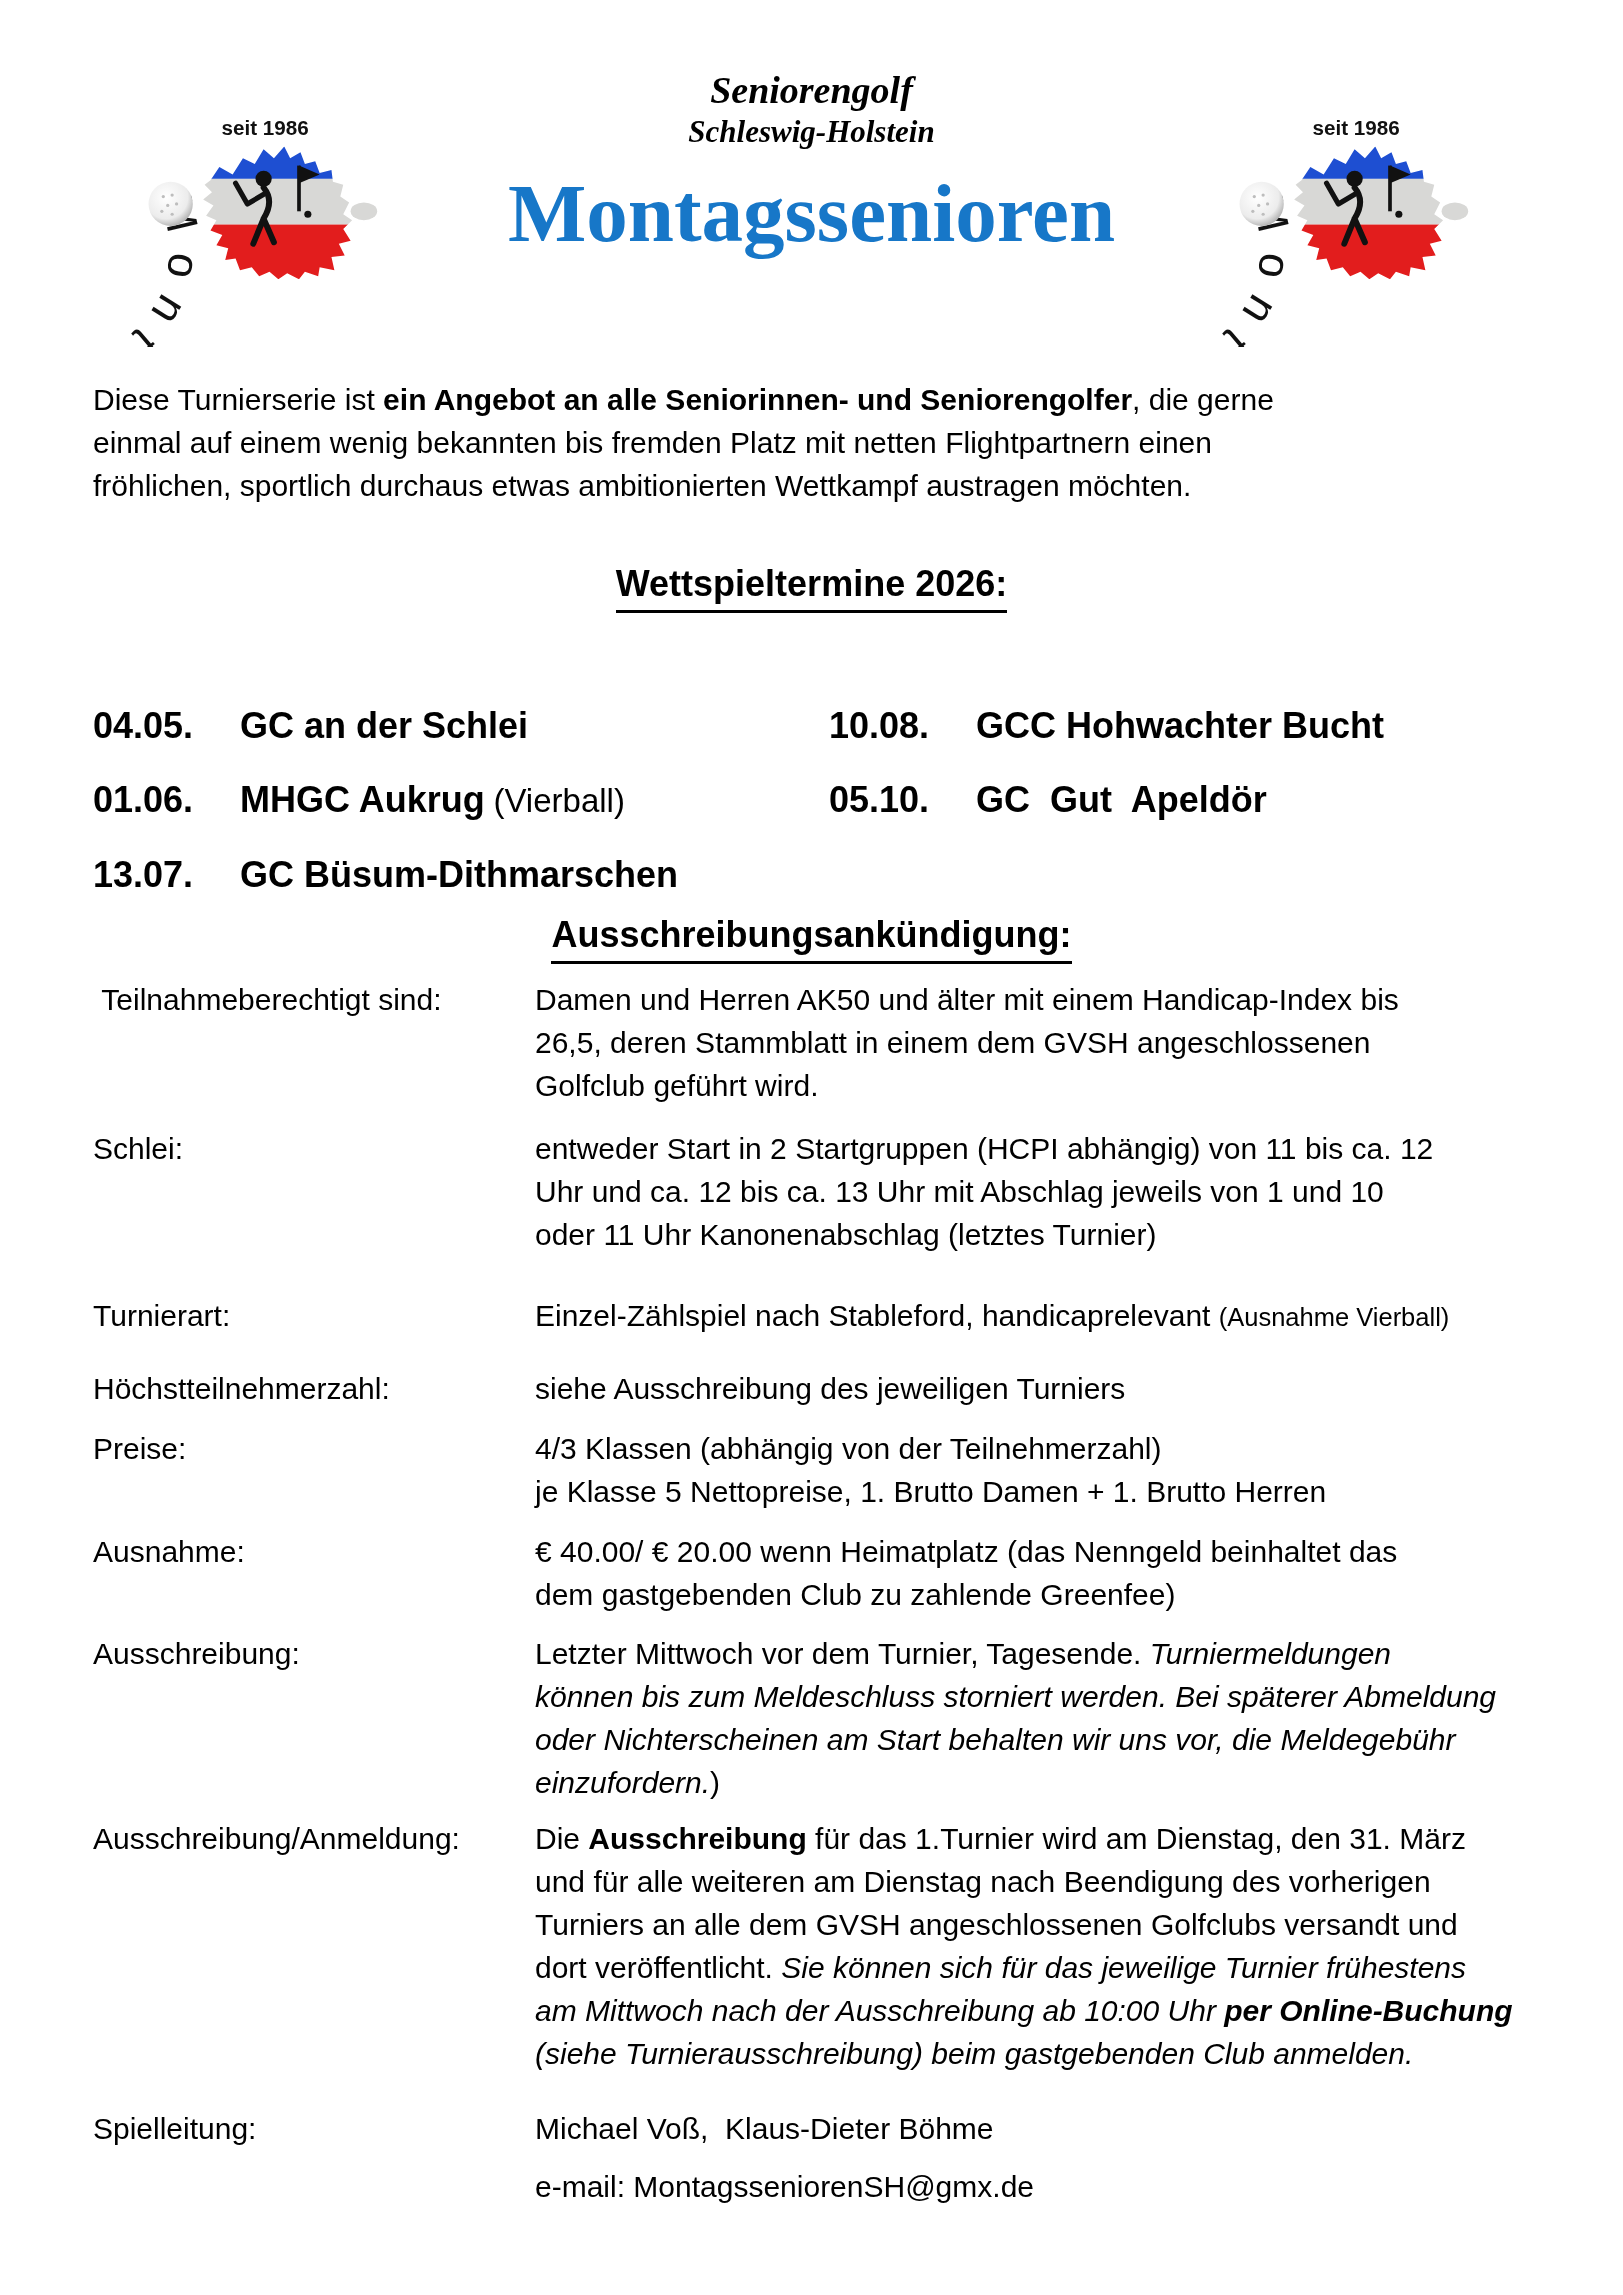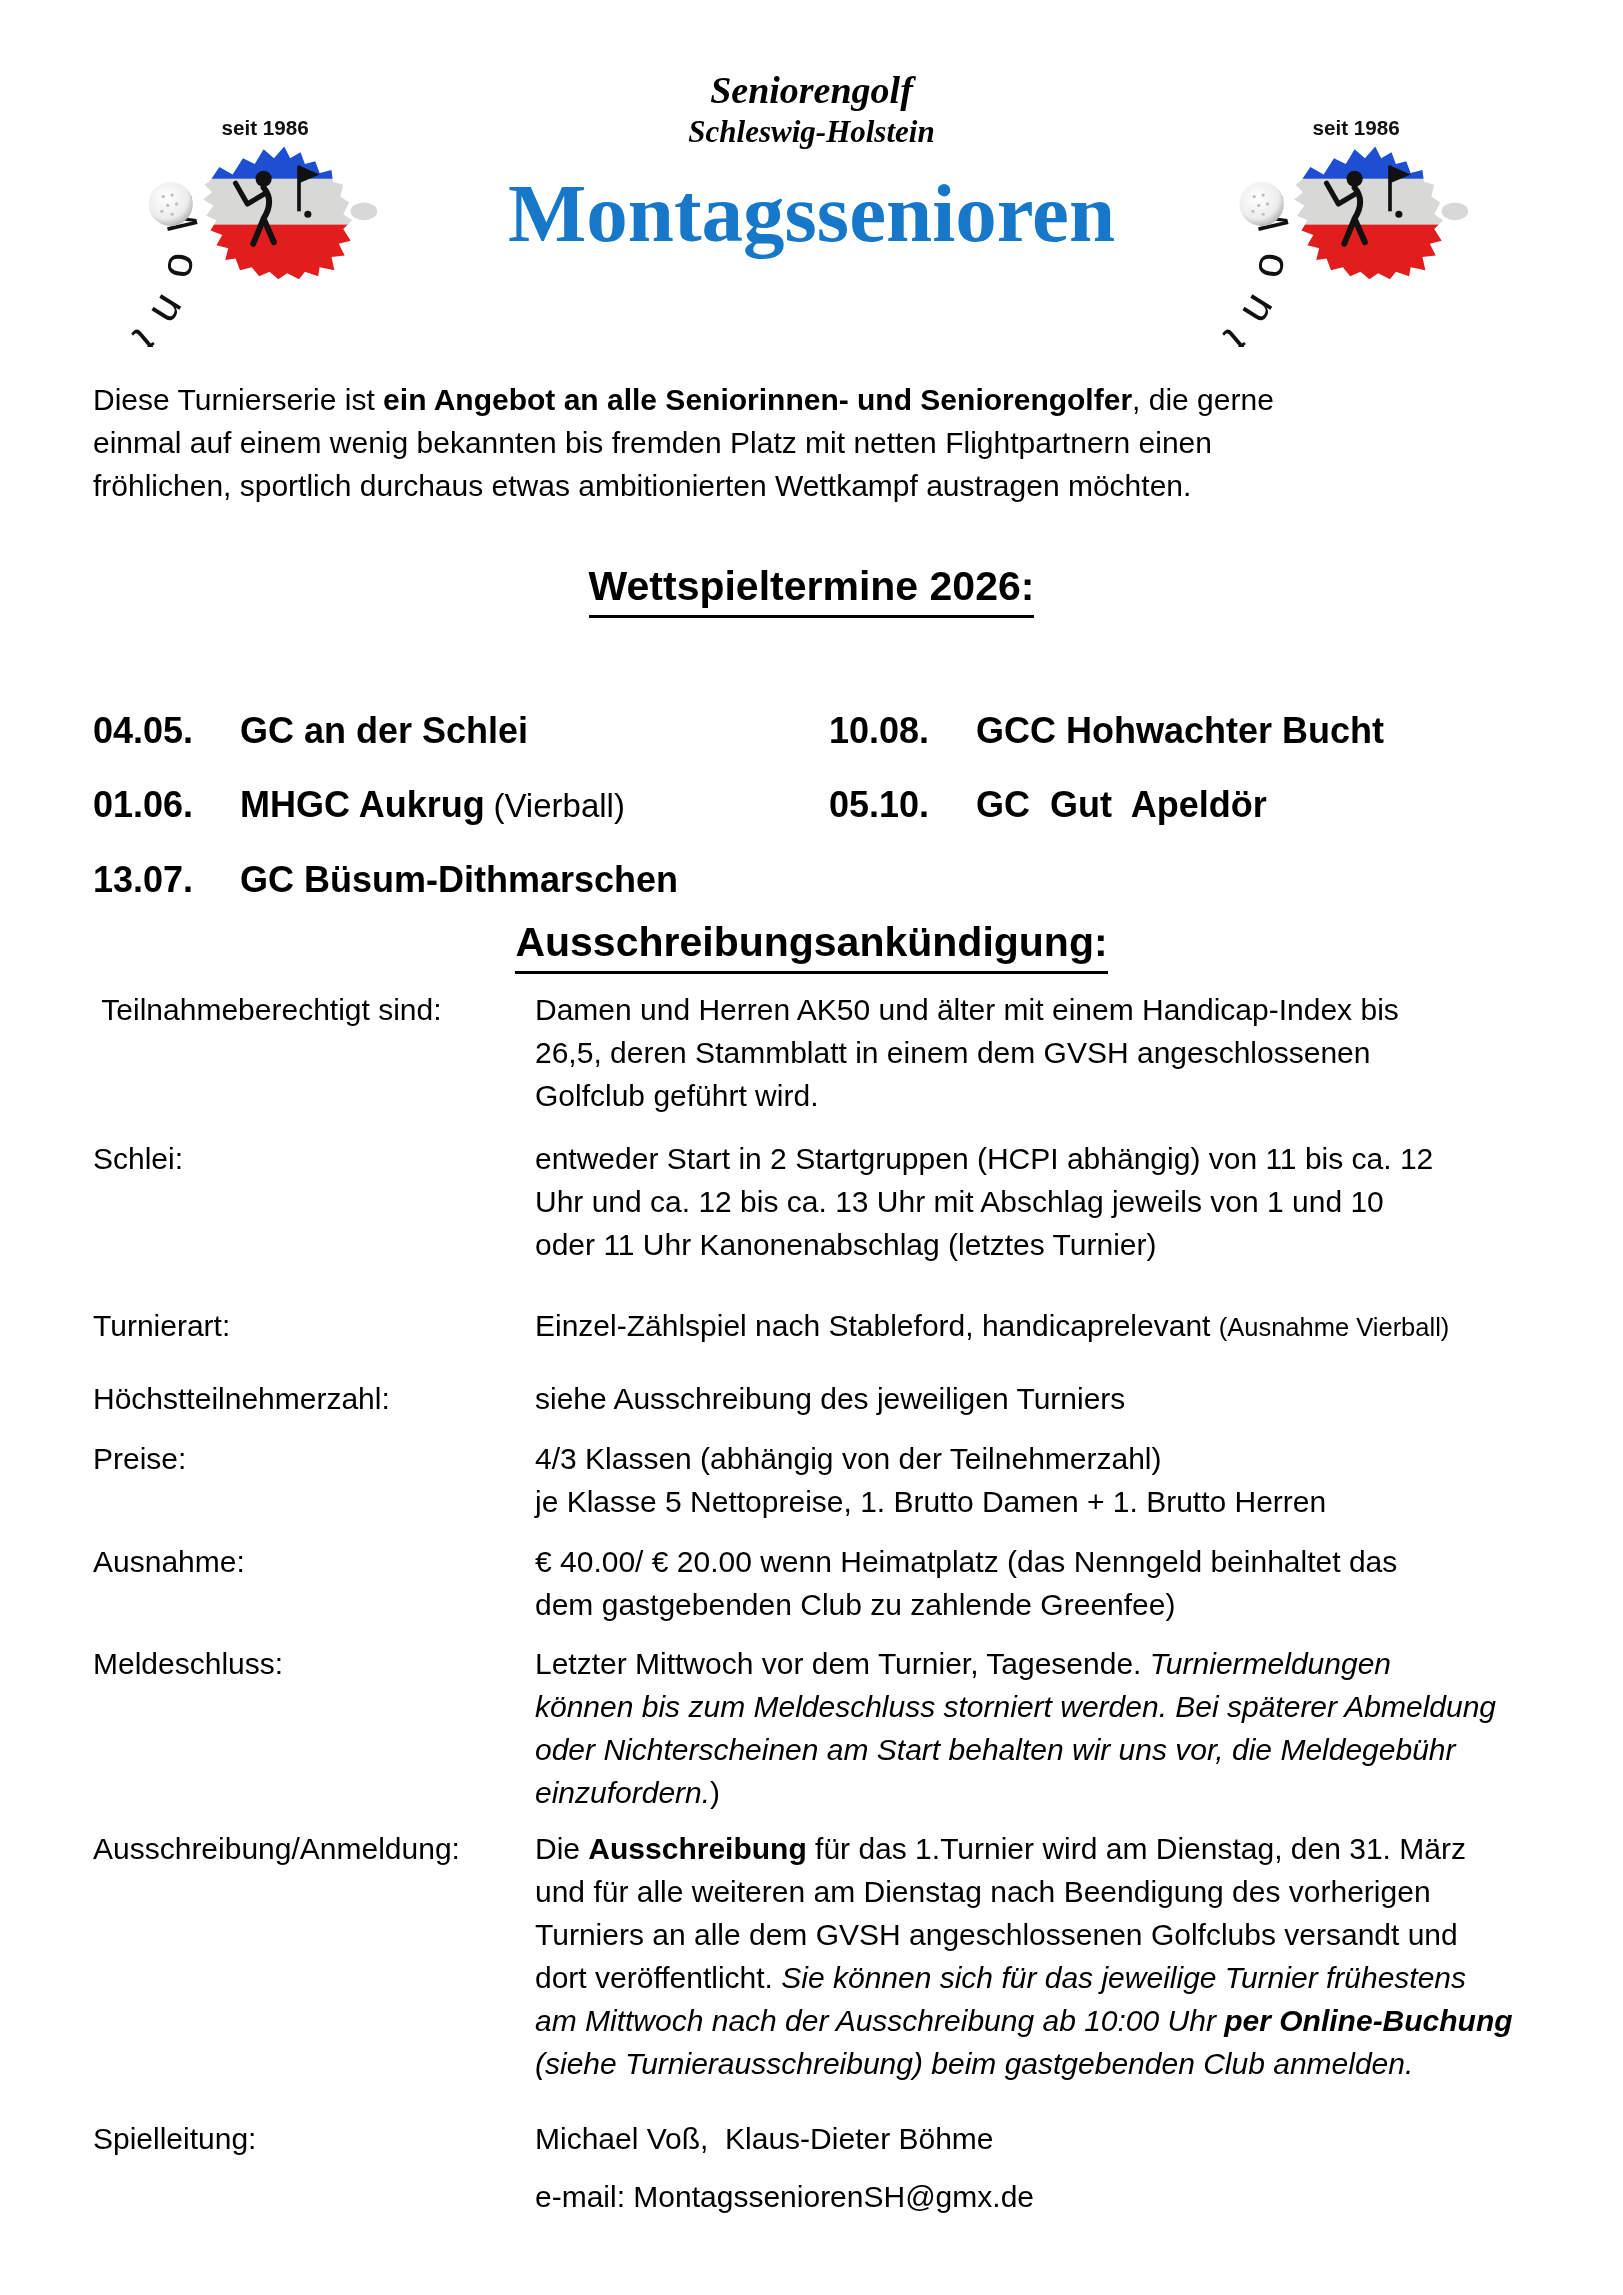--- a/index.html
+++ b/index.html
@@ -13,21 +13,21 @@
   .logo-right{right:22px;}
   .title-block{text-align:center;padding-top:22px;}
   .series-title{font-family:"Liberation Serif","DejaVu Serif",serif;font-style:italic;font-weight:bold;font-size:38px;line-height:1;}
   .region-title{font-family:"Liberation Serif","DejaVu Serif",serif;font-style:italic;font-weight:bold;font-size:31px;line-height:1;margin-top:6.9px;}
   .main-title{font-family:"Liberation Serif","DejaVu Serif",serif;font-weight:bold;font-size:83px;line-height:1;color:#1777c8;margin-top:25.5px;}
 
   
   .intro{margin:14.7px 0 0 0;font-size:30px;line-height:43px;white-space:pre-wrap;}
 
   
-  .center-heading{margin:0;text-align:center;font-size:41px;font-weight:bold;line-height:1;}
+  .center-heading{margin:0;text-align:center;font-size:36px;font-weight:bold;line-height:1;}
   .center-heading .uline{display:inline-block;border-bottom:3.9px solid #000;padding-bottom:7.9px;}
   .h-termine{margin-top:59px;}
   .h-ausschreibung{margin-top:5.9px;}
 
   
   .dates{display:flex;margin-top:76px;font-size:36px;font-weight:bold;line-height:74px;}
   .dates-col-1{width:736px;flex:none;}
   .dates-col-2{flex:1;}
   .date-row{display:flex;white-space:pre-wrap;align-items:baseline;}
   .date-num{width:147px;flex:none;}
@@ -170,21 +170,21 @@
       <div class="info-label">Preise:</div>
       <div class="info-value"><span>4/3 Klassen (abhängig von der Teilnehmerzahl)
 je Klasse 5 Nettopreise, 1. Brutto Damen + 1. Brutto Herren</span></div>
     </div>
     <div class="info-row">
       <div class="info-label">Ausnahme:</div>
       <div class="info-value"><span>€ 40.00/ € 20.00 wenn Heimatplatz (das Nenngeld beinhaltet das
 dem gastgebenden Club zu zahlende Greenfee)</span></div>
     </div>
     <div class="info-row">
-      <div class="info-label">Meldeschluss:</div>
+      <div class="info-label">Ausschreibung:</div>
       <div class="info-value"><span>Letzter Mittwoch vor dem Turnier, Tagesende. </span><span class="seg-i">Turniermeldungen
 können bis zum Meldeschluss storniert werden. Bei späterer Abmeldung
 oder Nichterscheinen am Start behalten wir uns vor, die Meldegebühr
 einzufordern.</span><span>)</span></div>
     </div>
     <div class="info-row">
       <div class="info-label">Ausschreibung/Anmeldung:</div>
       <div class="info-value"><span>Die </span><span class="seg-b">Ausschreibung</span><span> für das 1.Turnier wird am Dienstag, den 31. März
 und für alle weiteren am Dienstag nach Beendigung des vorherigen
 Turniers an alle dem GVSH angeschlossenen Golfclubs versandt und

